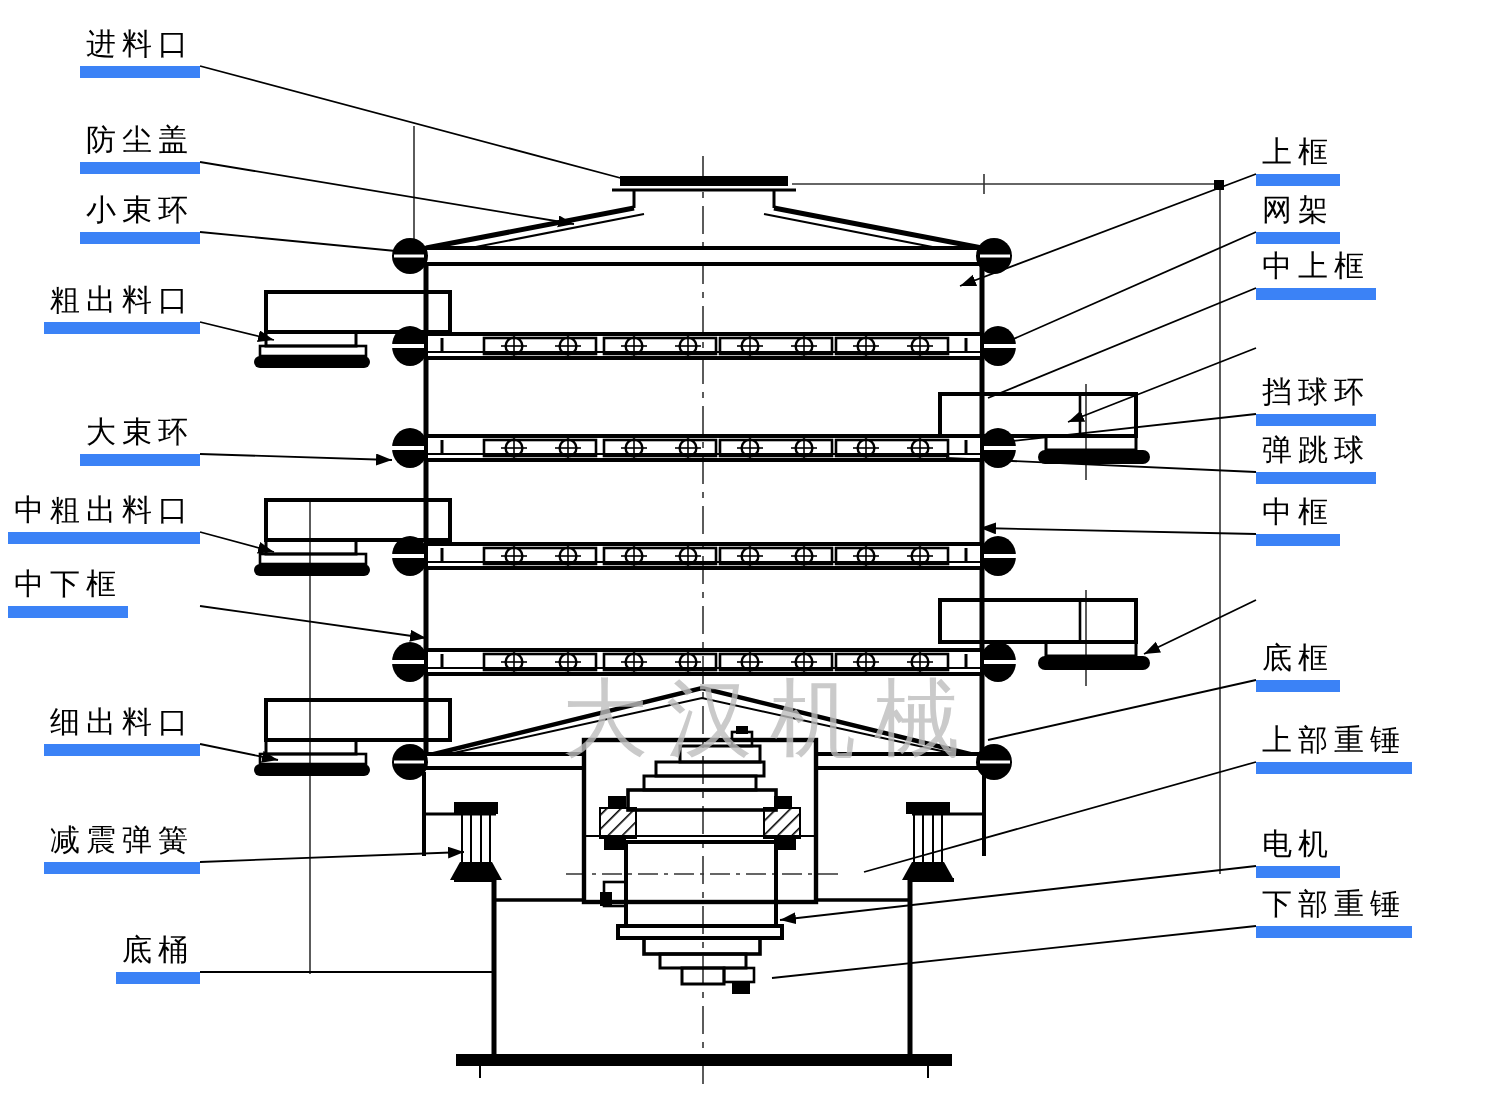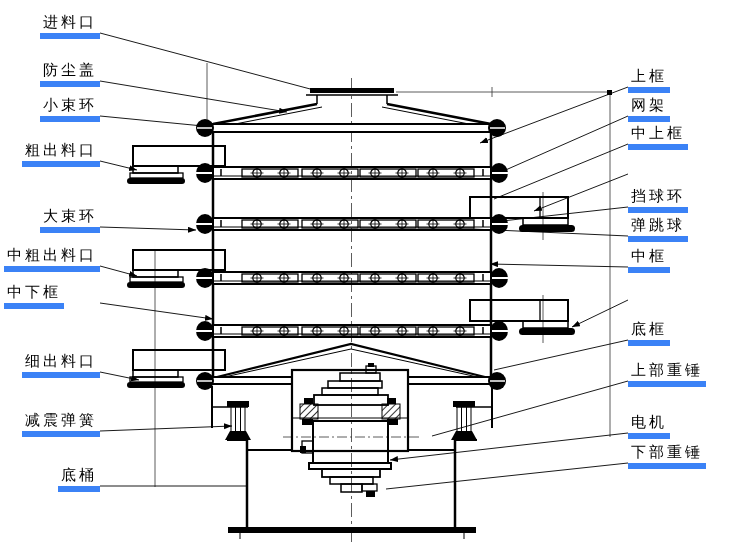--- a/index.html
+++ b/index.html
@@ -235,20 +235,21 @@
       <g>
         <rect x="322" y="469" width="58" height="8" stroke-width="1.8"></rect>
         <rect x="330" y="477" width="43" height="7" stroke-width="1.5"></rect>
         <rect x="341" y="484" width="21" height="8" stroke-width="1.5"></rect>
         <rect x="362" y="484" width="15" height="7" stroke-width="1.3"></rect>
         <rect x="366" y="491" width="9" height="6" fill="#000" stroke="none"></rect>
       </g>
     </g>
   </svg>
 
+  <div class="watermark">大汉机械</div>
 
   <div class="lbl left" style="right:648px;top:13px">进料口</div>
   <div class="lbl left" style="right:648px;top:61px">防尘盖</div>
   <div class="lbl left" style="right:648px;top:96px">小束环</div>
   <div class="lbl left" style="right:648px;top:141px">粗出料口</div>
   <div class="lbl left" style="right:648px;top:207px">大束环</div>
   <div class="lbl left" style="right:648px;top:246px">中粗出料口</div>
   <div class="lbl left" style="right:684px;top:283px">中下框</div>
   <div class="lbl left" style="right:648px;top:352px">细出料口</div>
   <div class="lbl left" style="right:648px;top:411px">减震弹簧</div>

